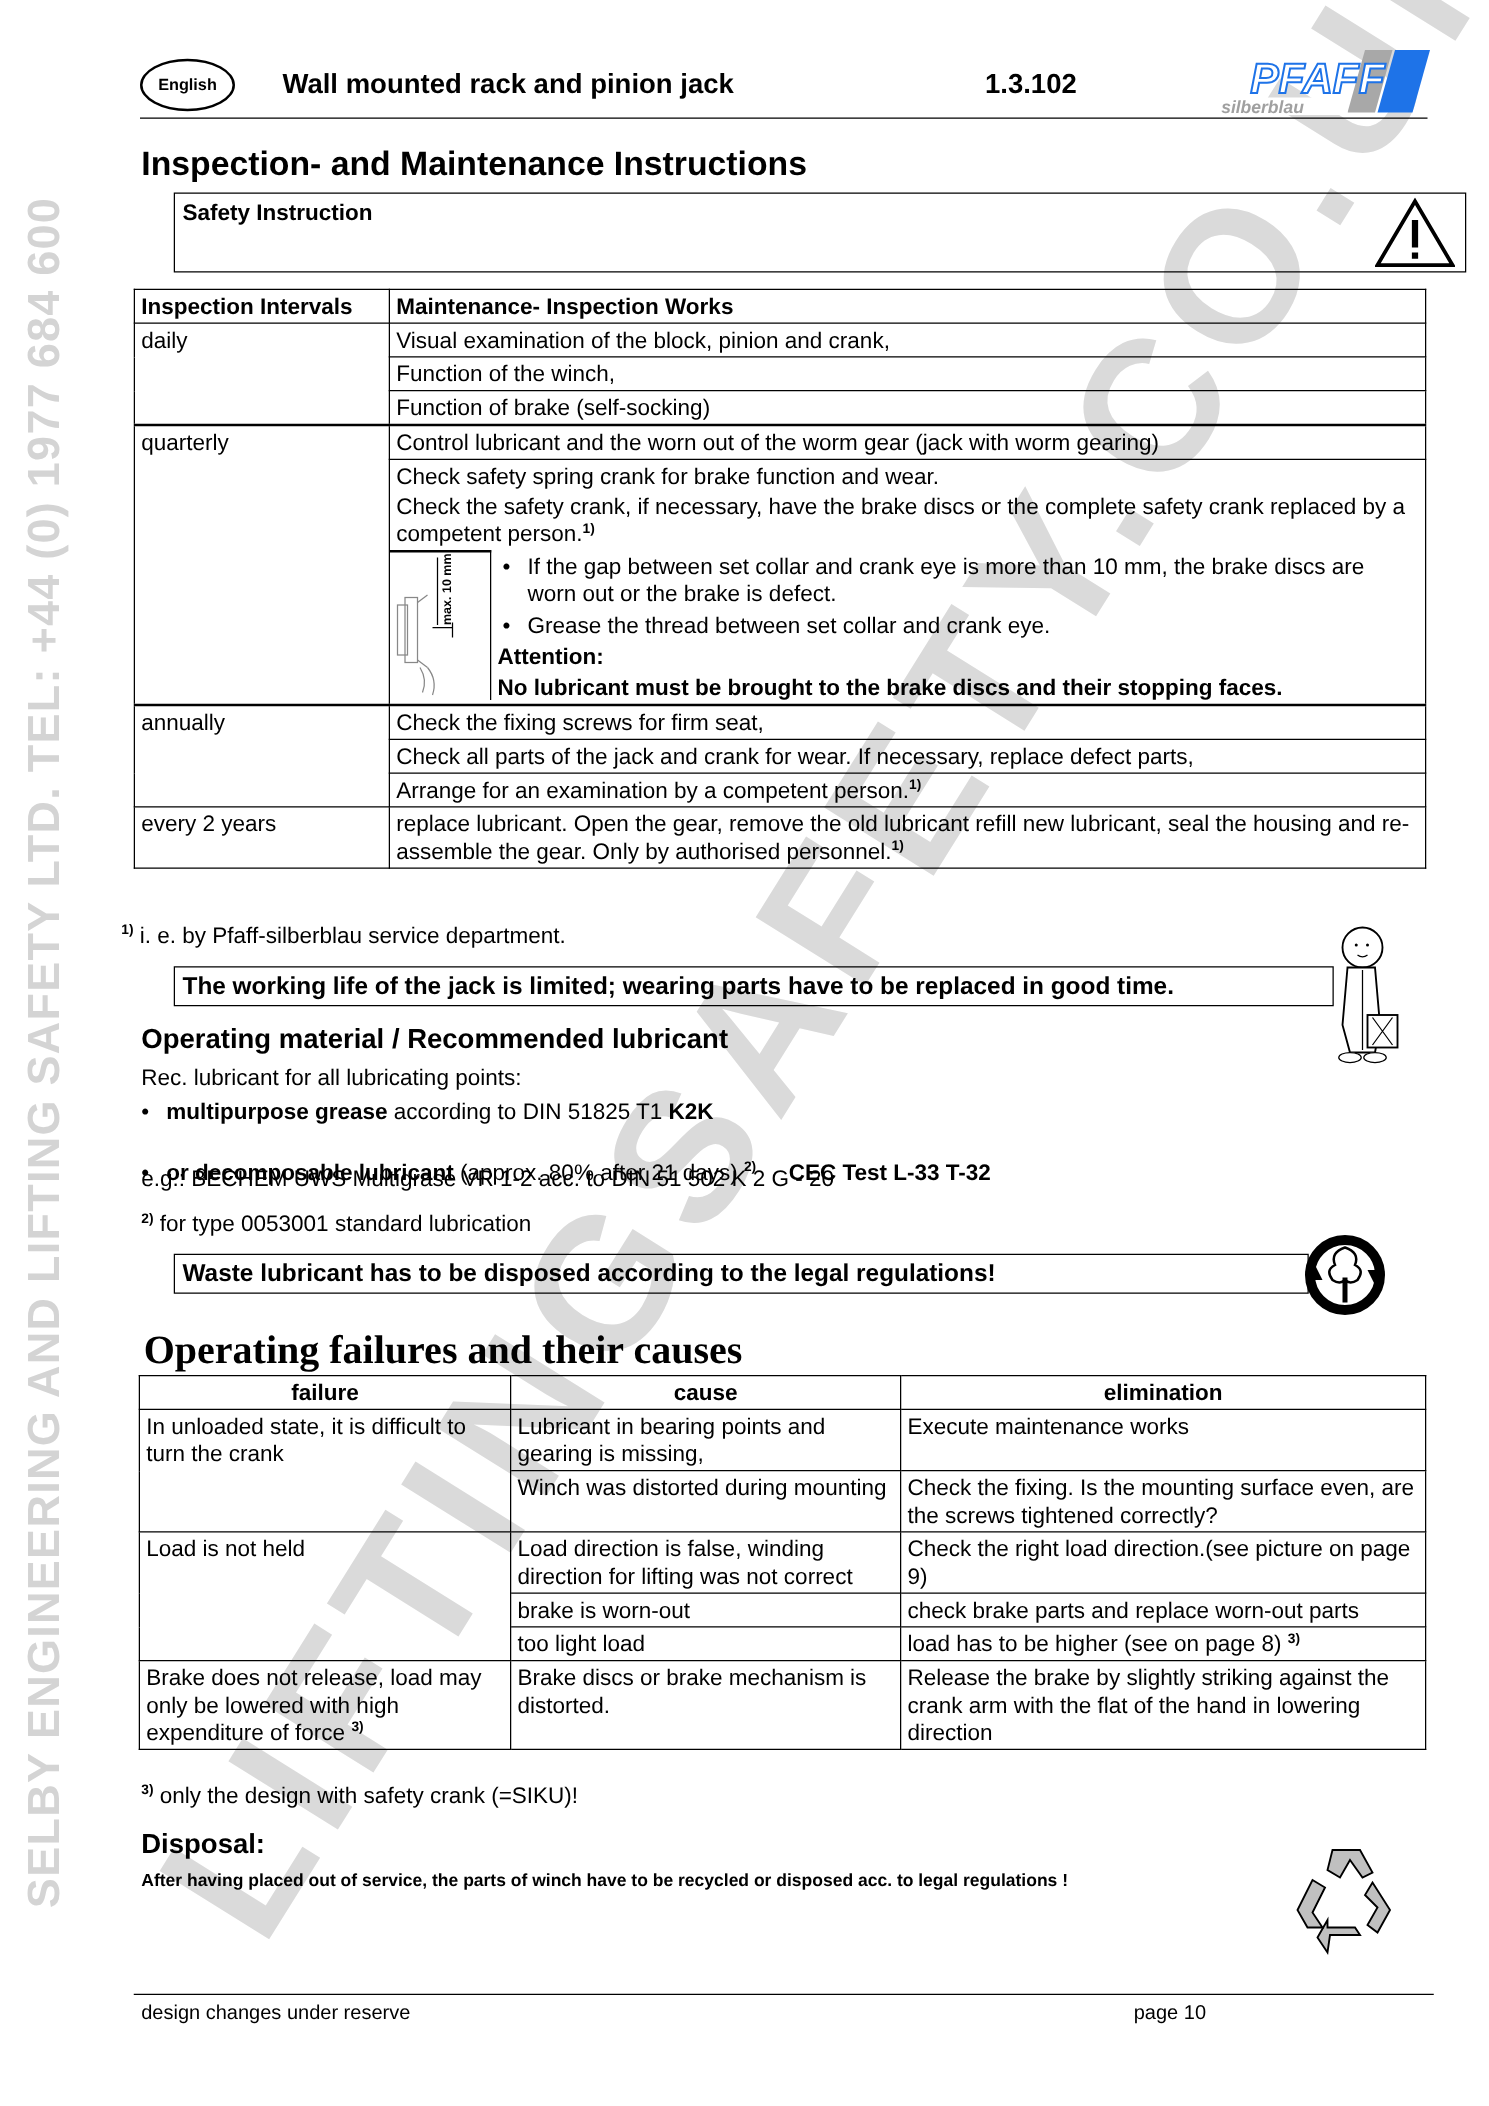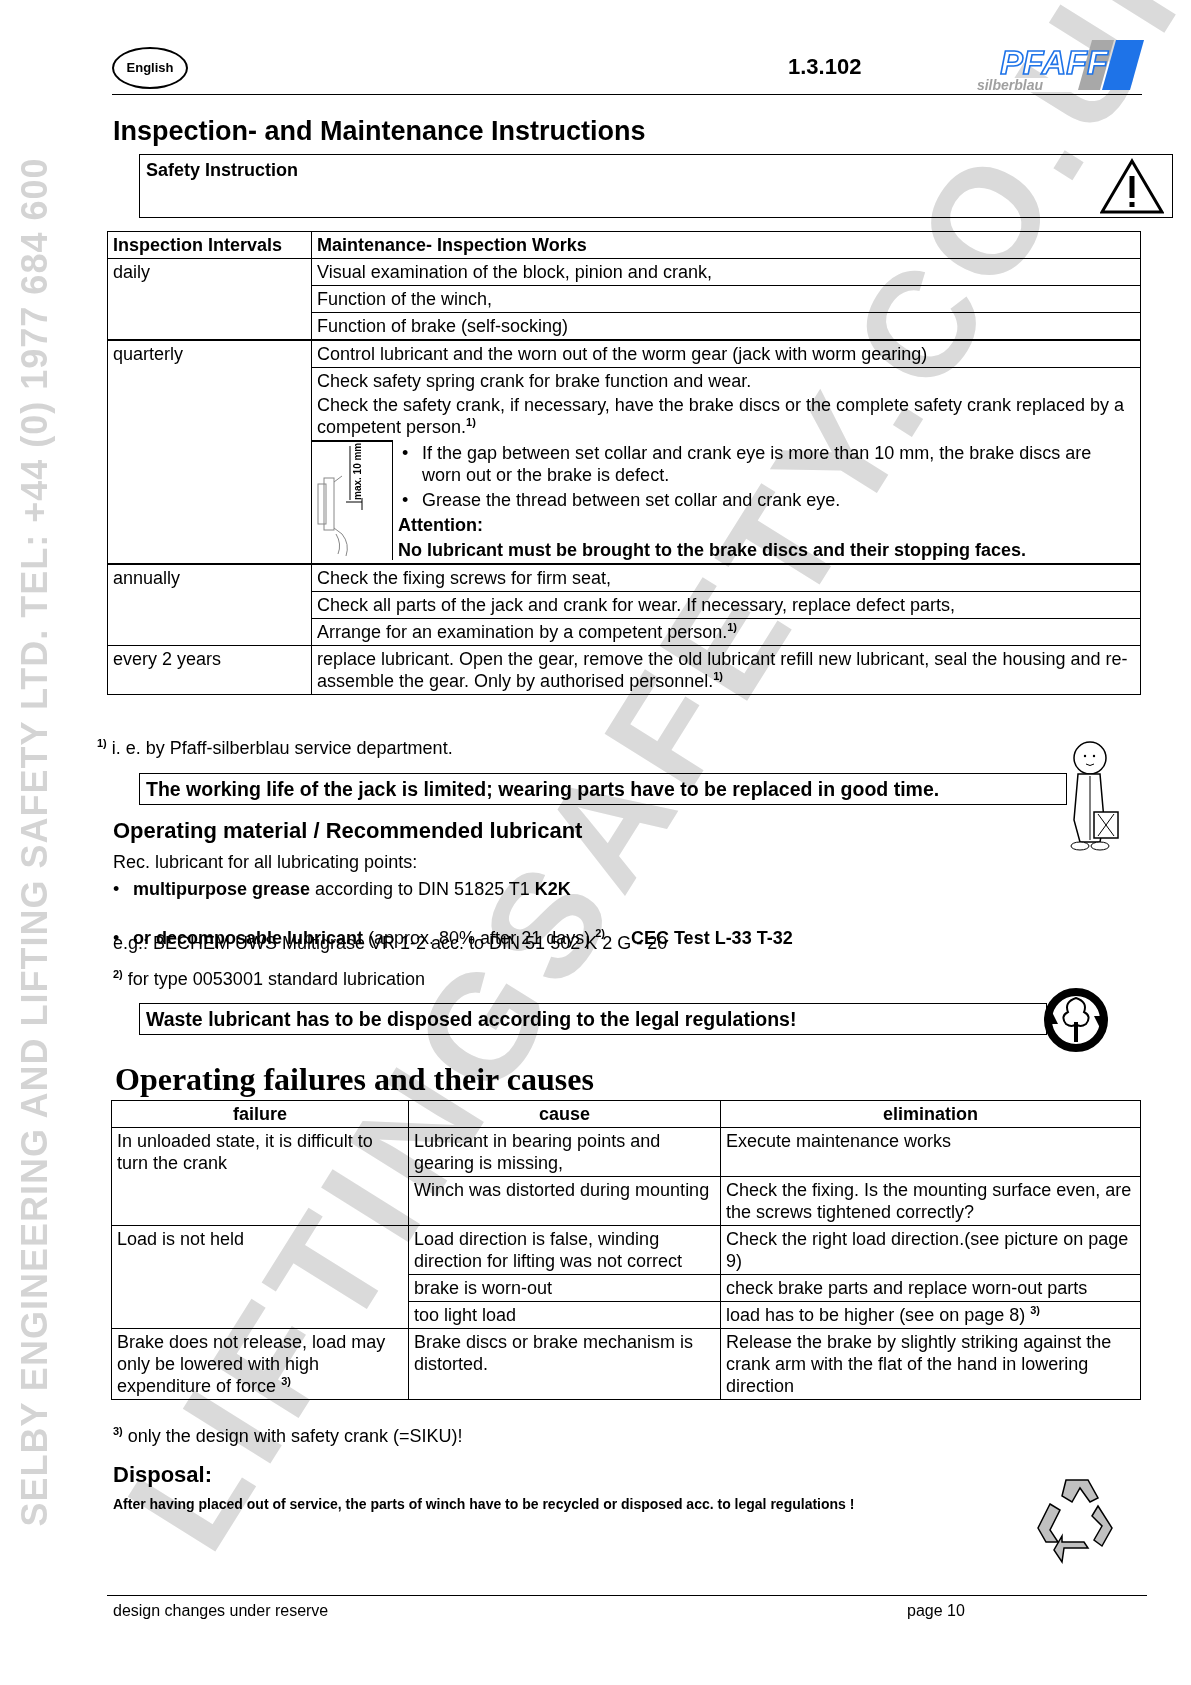--- a/index.html
+++ b/index.html
@@ -31,20 +31,21 @@
 </head>
 <body>
 
 <div class="side-wm">SELBY ENGINEERING AND LIFTING SAFETY LTD.  TEL: +44 (0) 1977 684 600</div>
 <svg class="diag-wm">
   <text x="0" y="0" transform="translate(210,1560) rotate(-58)">LIFTINGSAFETY.CO.UK</text>
 </svg>
 
 <div class="hdr">
   <div class="lang">English</div>
+  <div class="hdr-title">Wall mounted rack and pinion jack</div>
   <div class="hdr-num">1.3.102</div>
   <svg class="logo" width="200" height="52">
     <polygon points="172,0 200,0 186,50 158,50" fill="#1e73e8"></polygon>
     <polygon points="148,0 170,0 156,50 134,50" fill="#a8a8a8"></polygon>
     <text x="110" y="34" text-anchor="middle" font-family="Liberation Sans, sans-serif" font-size="34" font-style="italic" font-weight="bold" fill="#fff" stroke="#1e73e8" stroke-width="1.6">PFAFF</text>
     <rect x="8" y="38" width="126" height="14" fill="#fff"></rect>
     <text x="66" y="50" text-anchor="middle" font-family="Liberation Sans, sans-serif" font-size="14" font-style="italic" font-weight="bold" fill="#a0a0a0">silberblau</text>
   </svg>
 </div>
 

